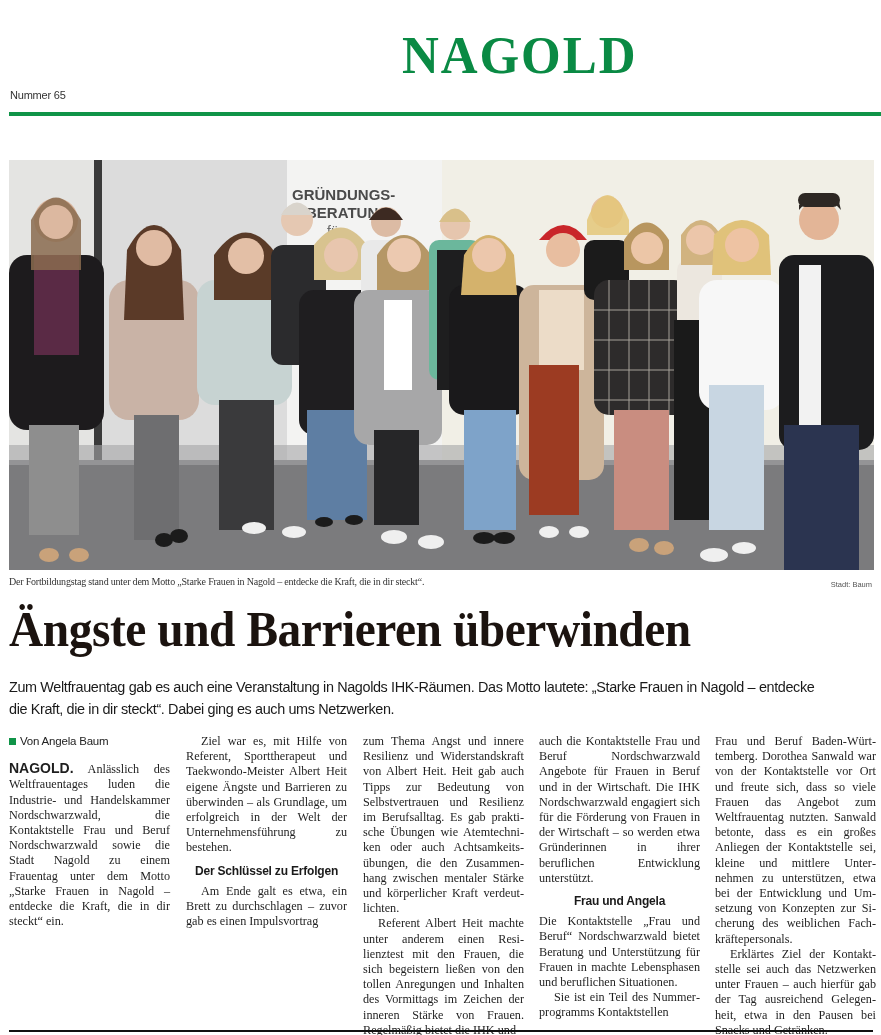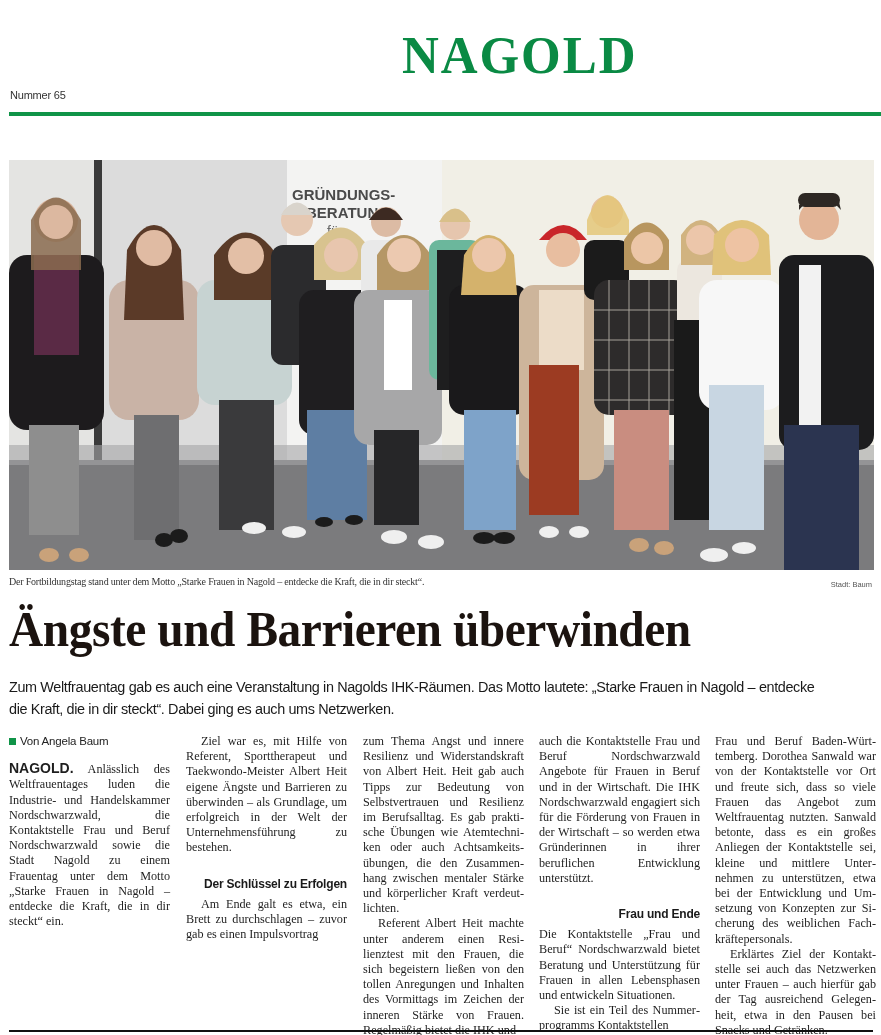--- a/index.html
+++ b/index.html
@@ -64,21 +64,21 @@
     .col p { text-indent: 0; }
     .col p.indent { text-indent: 15px; }
     .col .lead { font-family: "Liberation Sans", sans-serif; font-weight: bold; font-size: 14px; }
     .byline {
       font-family: "Liberation Sans", sans-serif; font-size: 11.5px; color: #222;
       margin-bottom: 12px; display: flex; align-items: center; gap: 4px; letter-spacing: -0.2px;
     }
     .byline-square { width: 7px; height: 7px; background: #109448; display: inline-block; }
     .subhead {
       font-family: "Liberation Sans", sans-serif; font-weight: bold; font-size: 12px;
-      margin: 21px 0 5px 0; color: #1a1a1a; text-align: right; letter-spacing: -0.2px;
+      margin: 8px 0 5px 0; color: #1a1a1a; text-align: center; letter-spacing: -0.2px;
     }
     .bottom-rule {
       position: absolute; left: 9px; top: 1030px; width: 864px; height: 2px; background: #111;
     }
   </style>
 </head>
 <body>
 
 <header class="masthead">
   <div class="masthead-title">NAGOLD</div>
@@ -241,22 +241,22 @@
     <p class="indent">Am Ende galt es etwa, ein Brett zu durchschlagen – zuvor gab es einen Impulsvortrag</p>
   </div>
 
   <div class="col" style="left:354px;">
     <p>zum Thema Angst und innere Resilienz und Widerstands­kraft von Albert Heit. Heit gab auch Tipps zur Bedeutung von Selbstvertrauen und Resilienz im Berufsalltag. Es gab prakti­sche Übungen wie Atemtechni­ken oder auch Achtsamkeits­übungen, die den Zusammen­hang zwischen mentaler Stärke und körperlicher Kraft verdeut­lichten.</p>
     <p class="indent">Referent Albert Heit machte unter anderem einen Resi­lienztest mit den Frauen, die sich begeistern ließen von den tollen Anregungen und Inhal­ten des Vormittags im Zeichen der inneren Stärke von Frauen. Regelmäßig bietet die IHK und</p>
   </div>
 
   <div class="col" style="left:530px;">
     <p>auch die Kontaktstelle Frau und Beruf Nordschwarzwald Angebote für Frauen in Beruf und in der Wirtschaft. Die IHK Nordschwarzwald engagiert sich für die Förderung von Frauen in der Wirtschaft – so werden etwa Gründerinnen in ihrer beruflichen Entwicklung unterstützt.</p>
-    <h3 class="subhead">Frau und Ende</h3>
-    <p>Die Kontaktstelle „Frau und Beruf“ Nordschwarzwald bie­tet Beratung und Unterstüt­zung für Frauen in allen Le­bensphasen und entwickeln Situationen.</p>
+    <h3 class="subhead">Frau und Angela</h3>
+    <p>Die Kontaktstelle „Frau und Beruf“ Nordschwarzwald bie­tet Beratung und Unterstüt­zung für Frauen in machte Le­bensphasen und beruflichen Situationen.</p>
     <p class="indent">Sie ist ein Teil des Nummer­programms Kontaktstellen</p>
   </div>
 
   <div class="col" style="left:706px;">
     <p>Frau und Beruf Baden-Würt­temberg. Dorothea Sanwald war von der Kontaktstelle vor Ort und freute sich, dass so vie­le Frauen das Angebot zum Weltfrauentag nutzten. San­wald betonte, dass es ein gro­ßes Anliegen der Kontaktstelle sei, kleine und mittlere Unter­nehmen zu unterstützen, etwa bei der Entwicklung und Um­setzung von Konzepten zur Si­cherung des weiblichen Fach­kräftepersonals.</p>
     <p class="indent">Erklärtes Ziel der Kontakt­stelle sei auch das Netzwerken unter Frauen – auch hierfür gab der Tag ausreichend Gelegen­heit, etwa in den Pausen bei Snacks und Getränken.</p>
   </div>
 </section>
 
 <div class="bottom-rule"></div>

